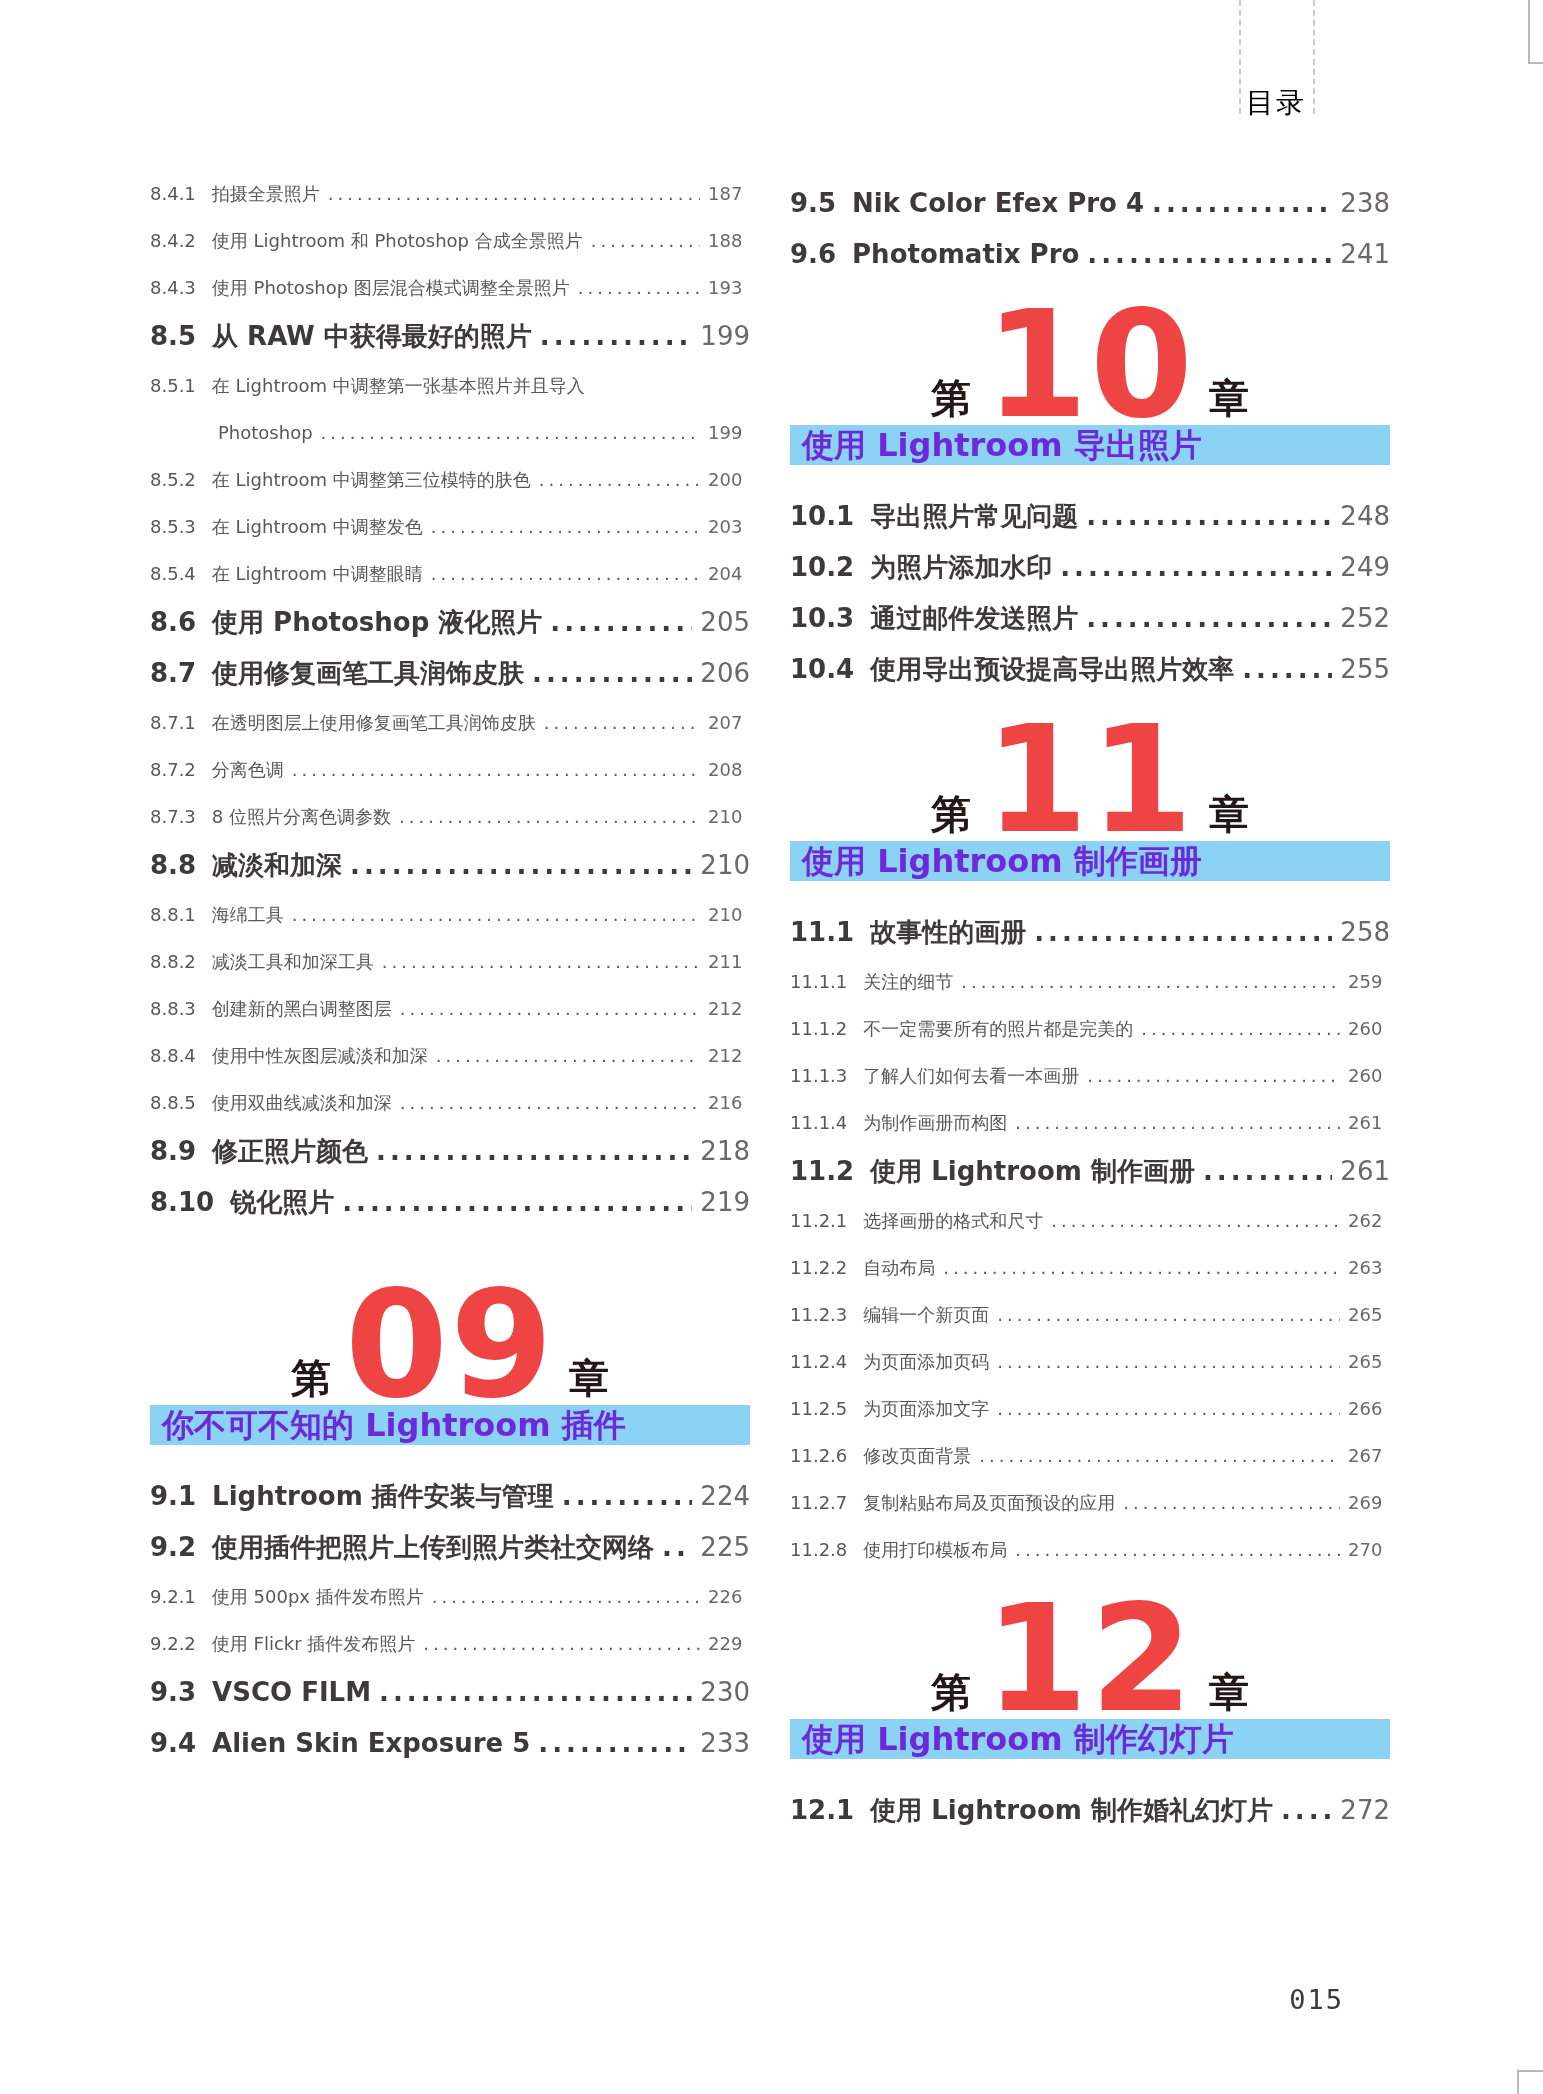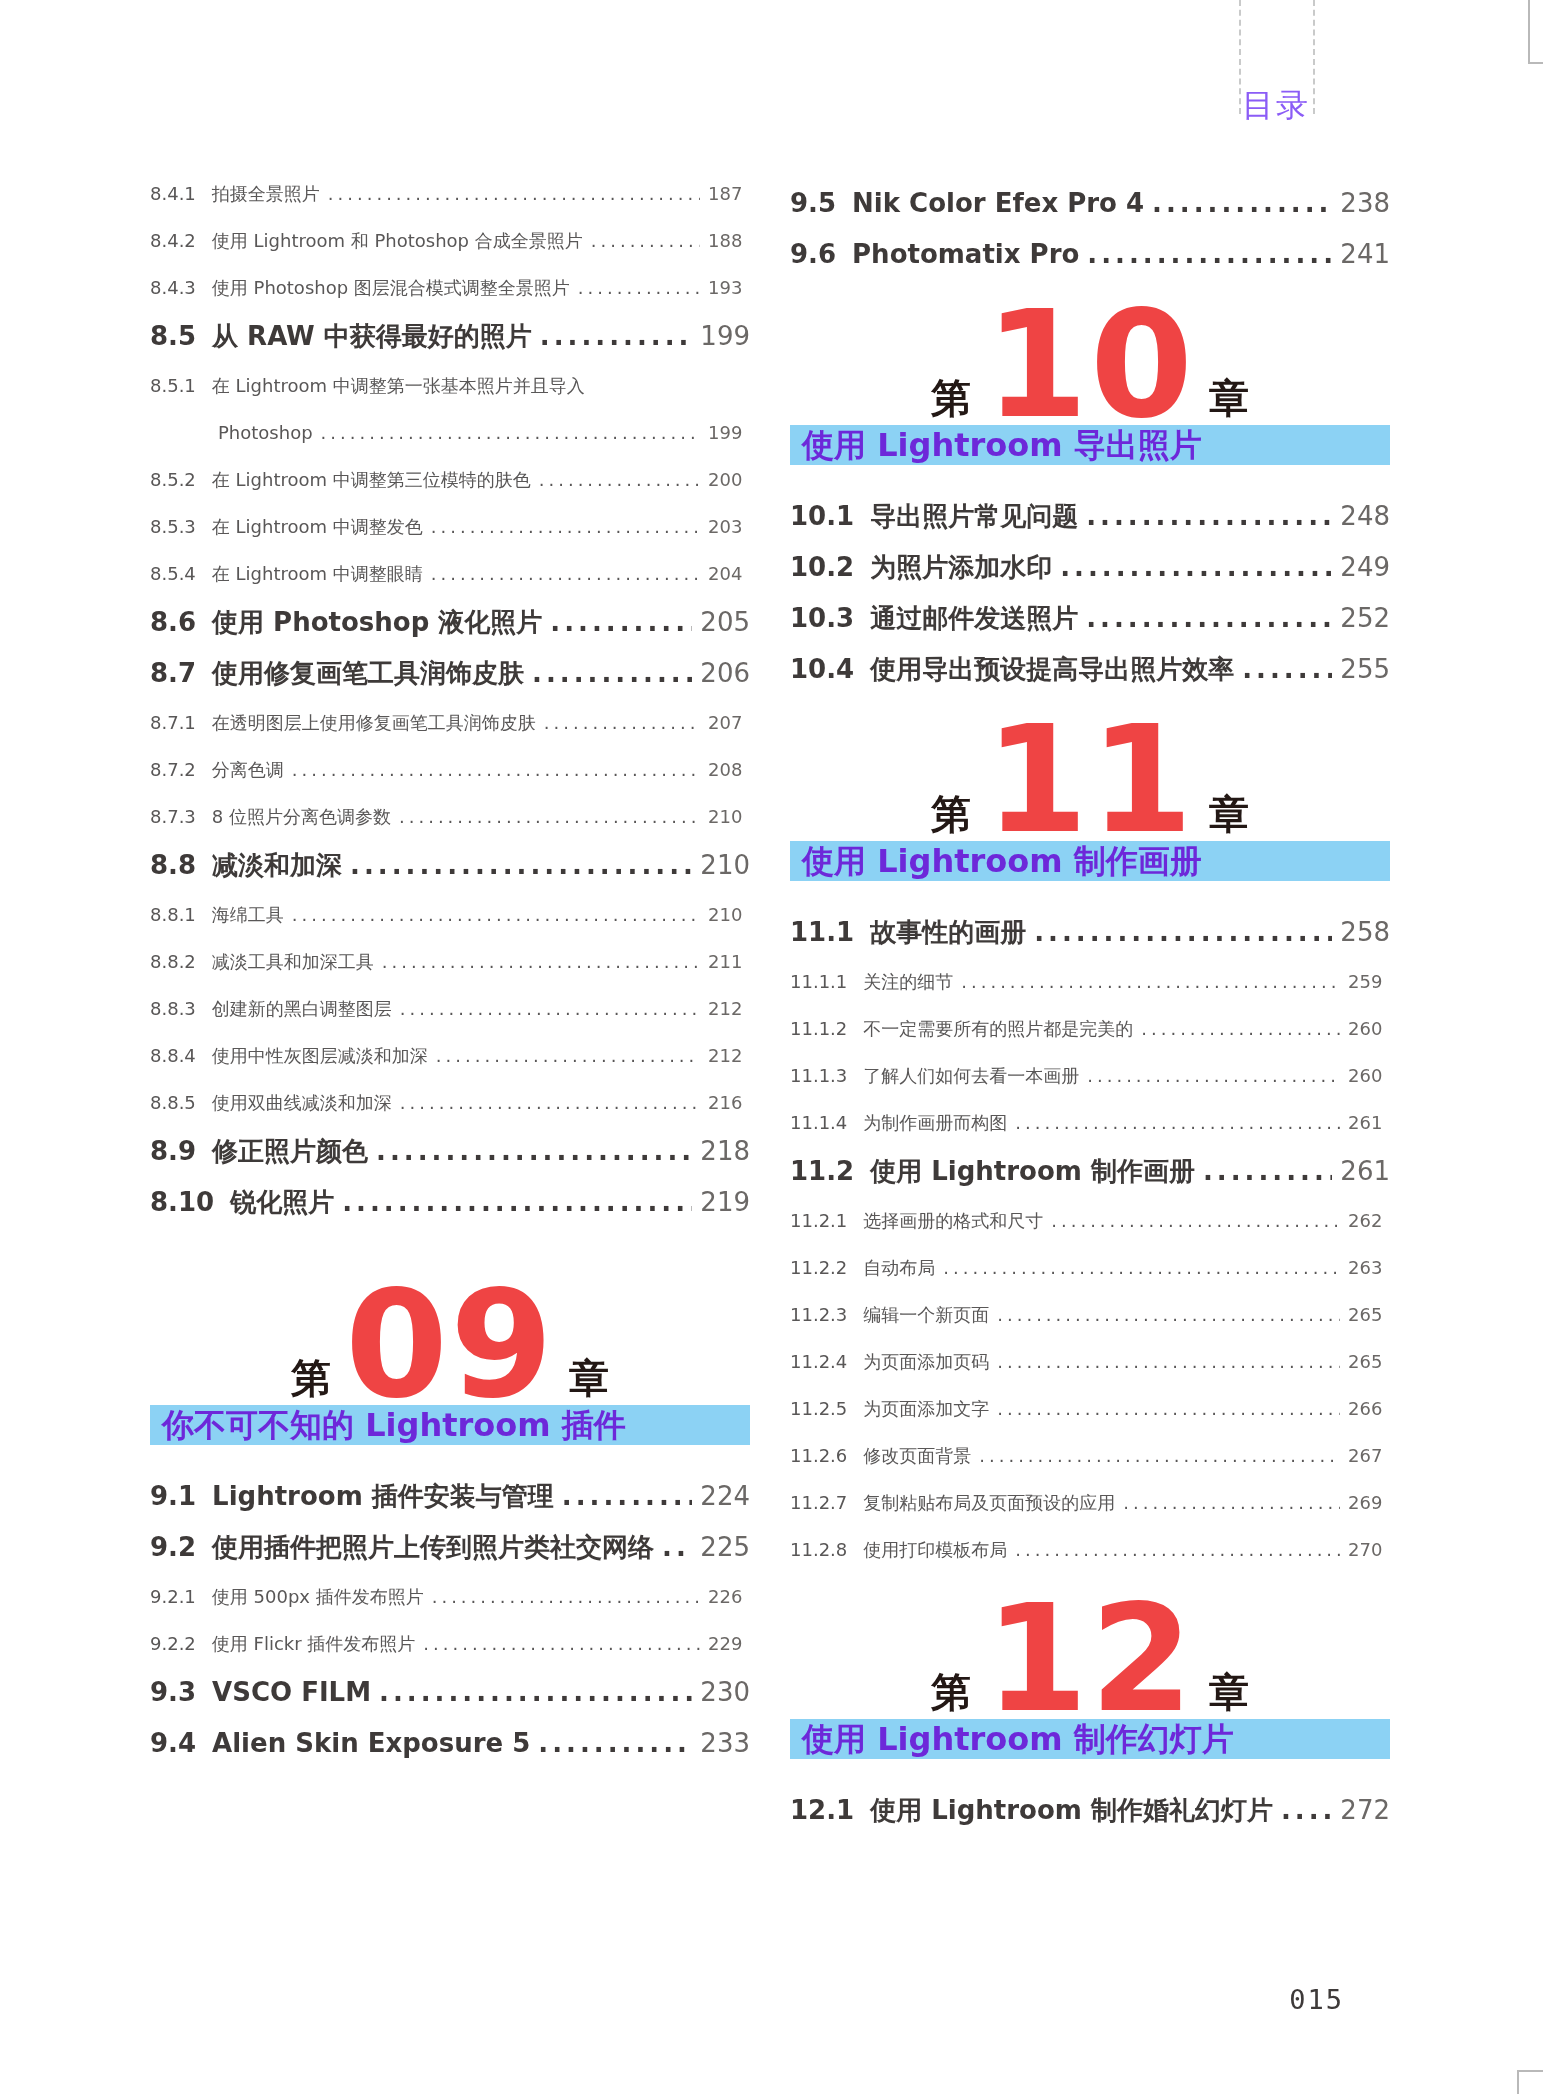--- a/index.html
+++ b/index.html
@@ -10,21 +10,21 @@
     position:relative;
     overflow:hidden;
   }
 
   
   .toc-rule { position:absolute; top:0; height:114px; width:0; border-left:2px dashed #c9caca; }
   .toc-rule.r1 { left:1239px; }
   .toc-rule.r2 { left:1313px; }
   .toc-label {
     position:absolute; top:84px; left:1239px; width:74px;
-    text-align:center; font-size:32px; color:#8b5cf6; letter-spacing:2px;
+    text-align:center; font-size:28px; color:#000000; letter-spacing:2px;
   }
   .corner-tr {
     position:absolute; right:0; top:0; width:13px; height:62px;
     border-left:2px solid #b9b9b9; border-bottom:2px solid #b9b9b9;
   }
   .corner-br {
     position:absolute; right:0; bottom:0; width:24px; height:22px;
     border-left:2px solid #b9b9b9; border-top:2px solid #b9b9b9;
   }
   .page-num {

